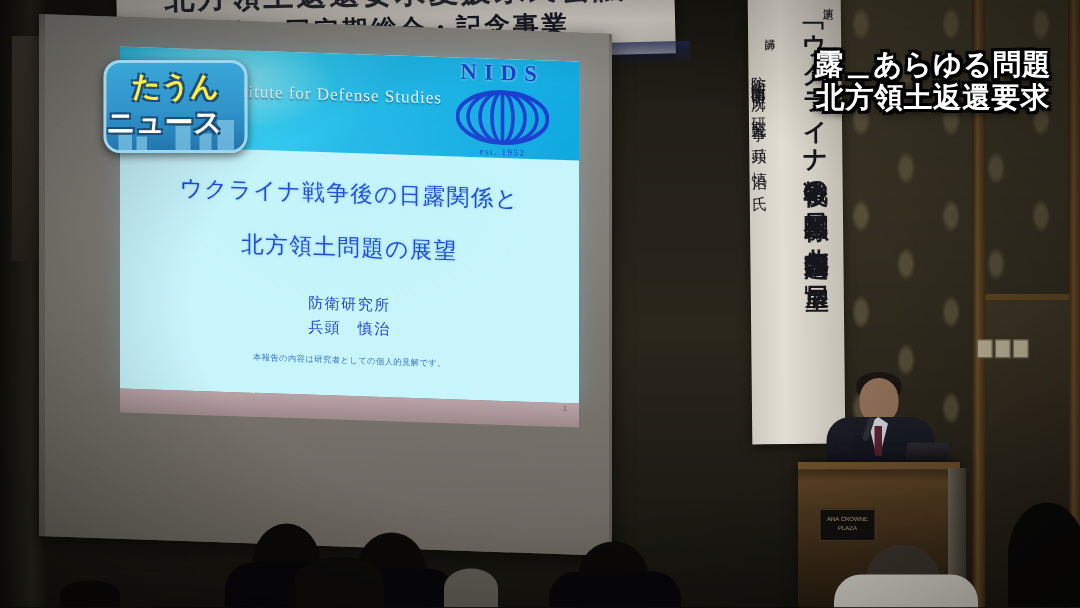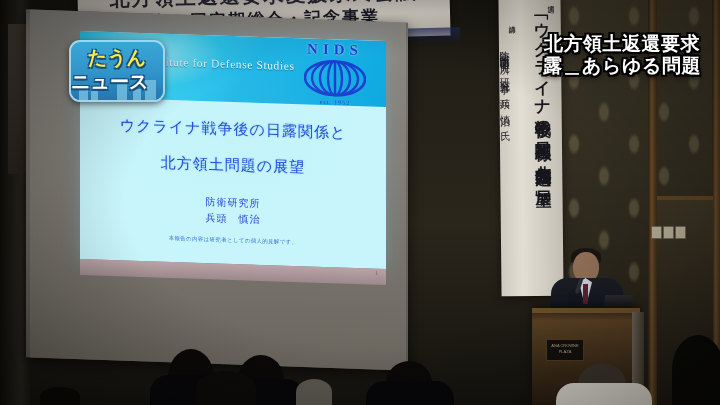--- a/index.html
+++ b/index.html
@@ -371,22 +371,22 @@
     <div class="h" style="left:196px;width:60px;height:34px;background:#0c0b0a;"></div>
     <div class="h" style="left:578px;width:48px;height:42px;background:#3a342c;"></div>
     <div class="s" style="left:556px;width:96px;height:22px;background:#d8d4cb;"></div>
     <div class="h" style="left:672px;width:52px;height:70px;background:#0a0908;"></div>
     <div class="h" style="left:40px;width:40px;height:18px;background:#0a0908;"></div>
   </div>
 
   <div class="vignette"></div>
 
   <div class="caption">
+    <div class="cl">露＿あらゆる問題</div>
     <div class="cl">北方領土返還要求</div>
-    <div class="cl">露＿あらゆる問題</div>
   </div>
 
   <div class="logo-badge">
     <div class="logo-sky"></div>
     <div class="bldg" style="left:8px;width:9px;height:13px;"></div>
     <div class="bldg" style="left:20px;width:7px;height:9px;"></div>
     <div class="bldg" style="left:46px;width:10px;height:16px;"></div>
     <div class="bldg" style="left:62px;width:8px;height:11px;"></div>
     <div class="bldg" style="left:74px;width:11px;height:20px;"></div>
     <div class="logo-line1">たうん</div>

